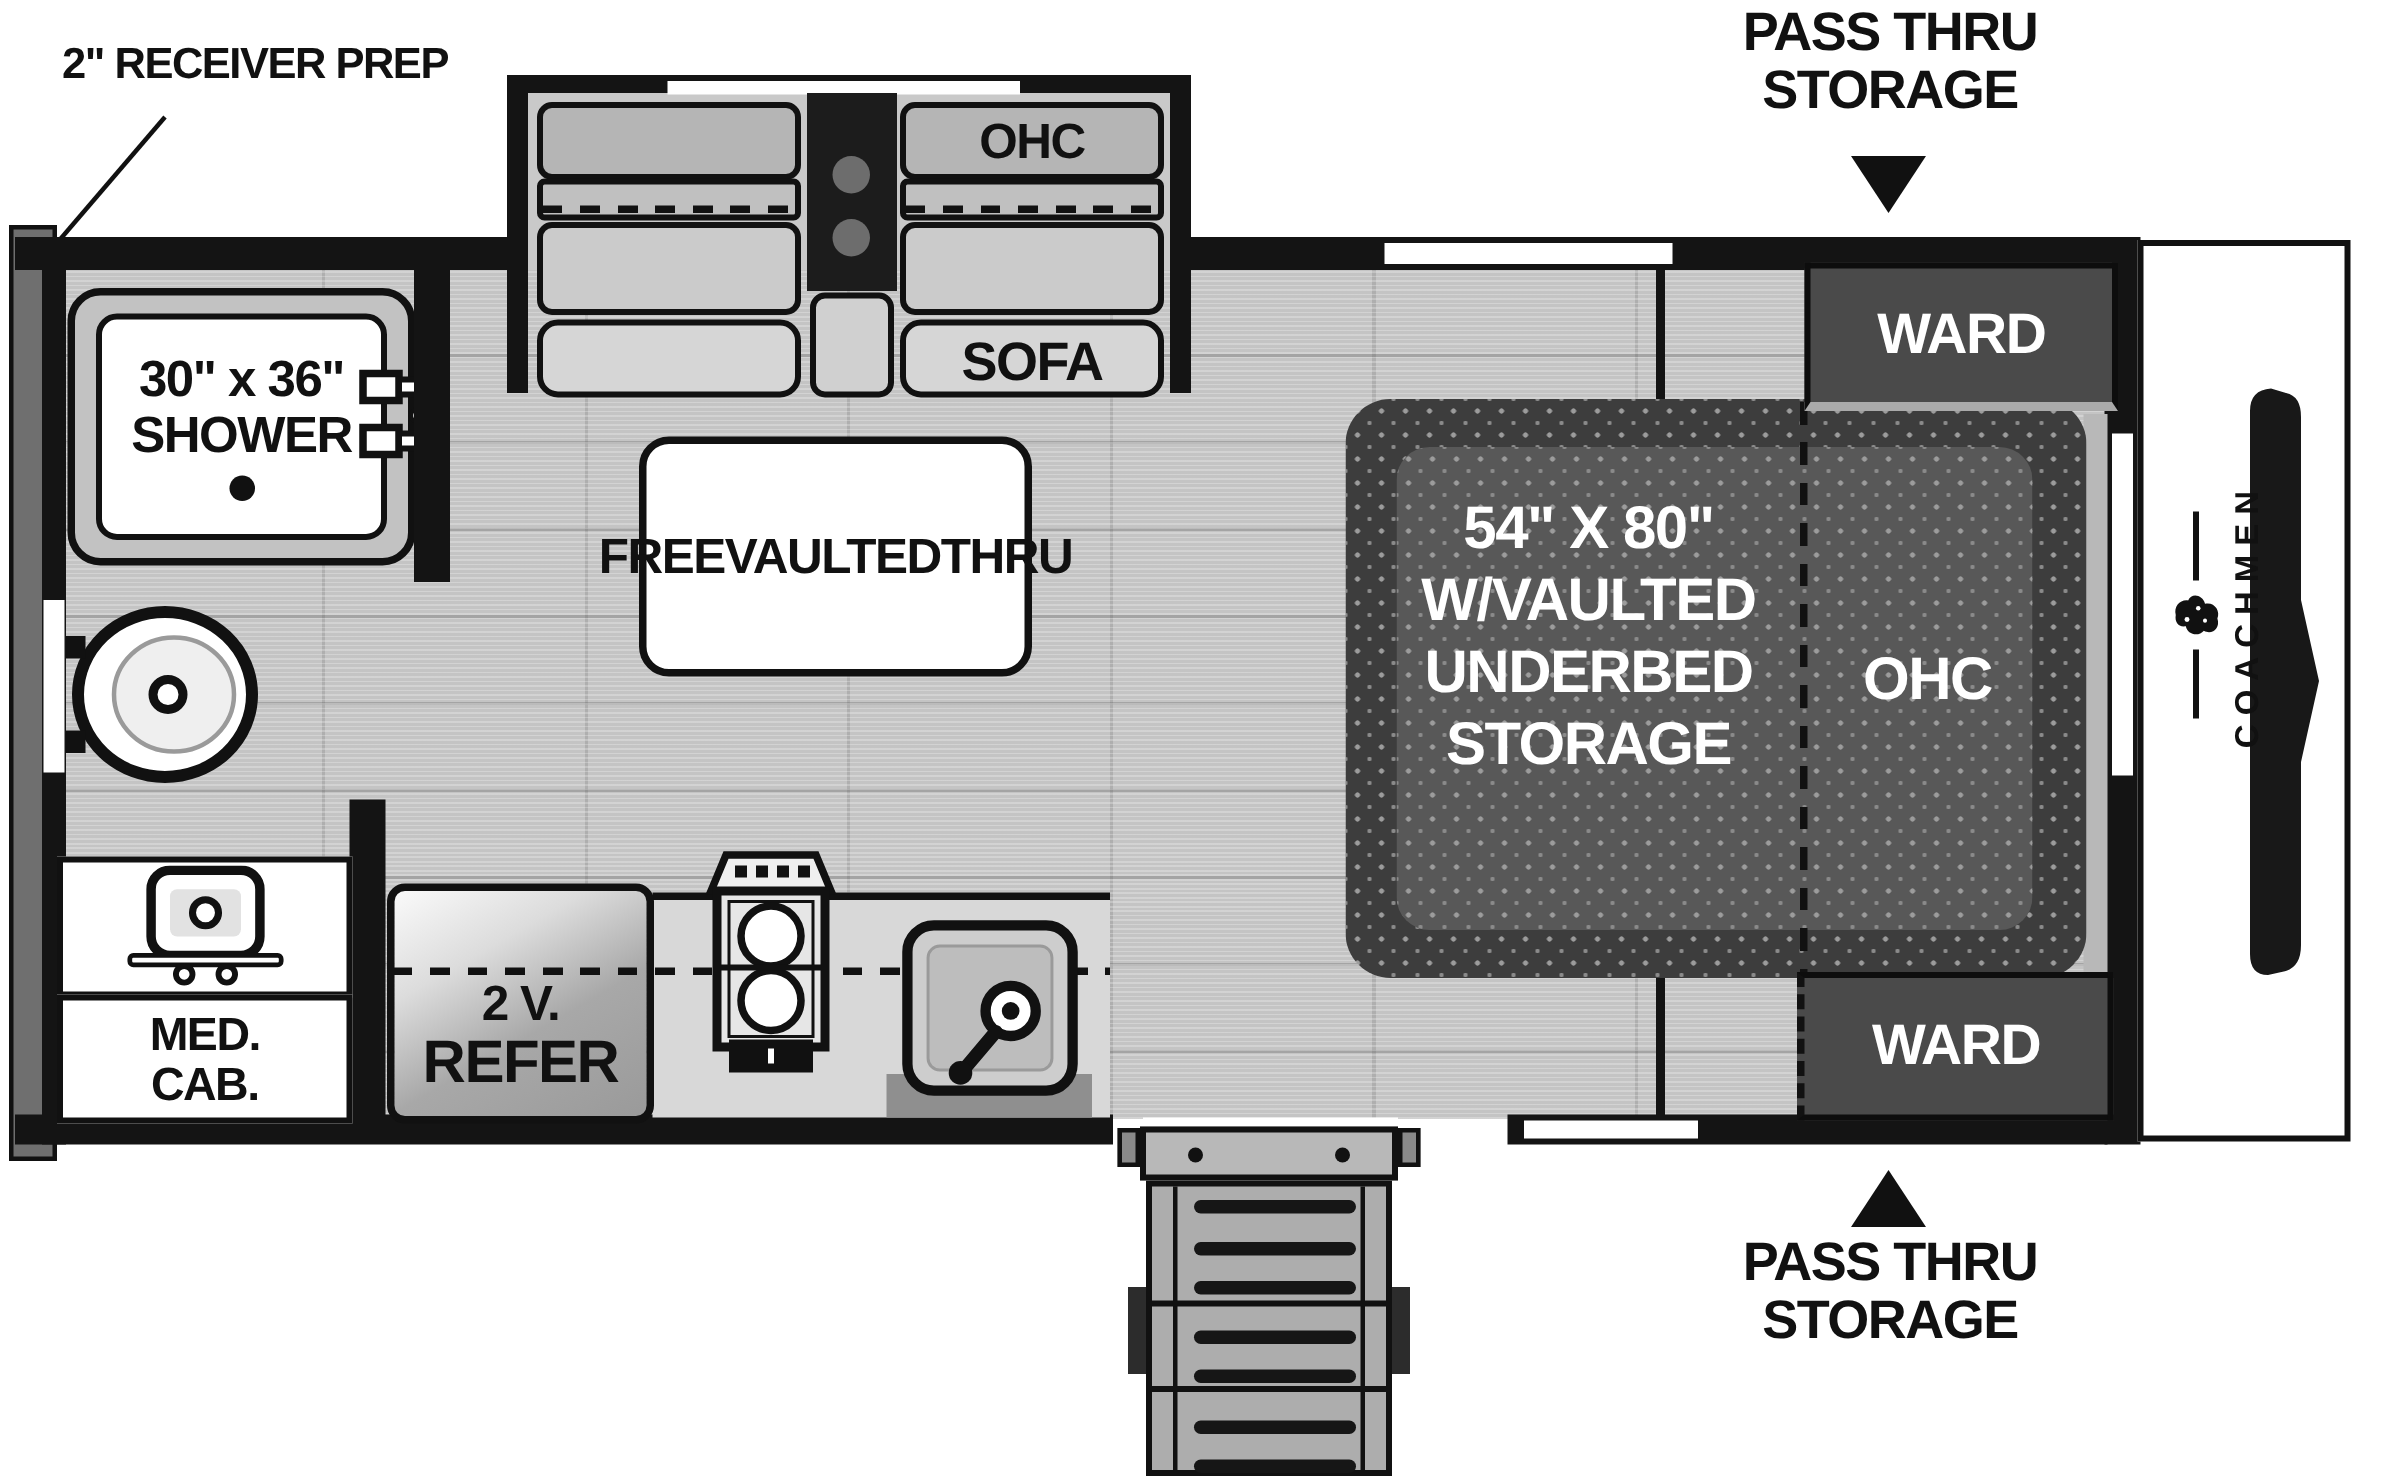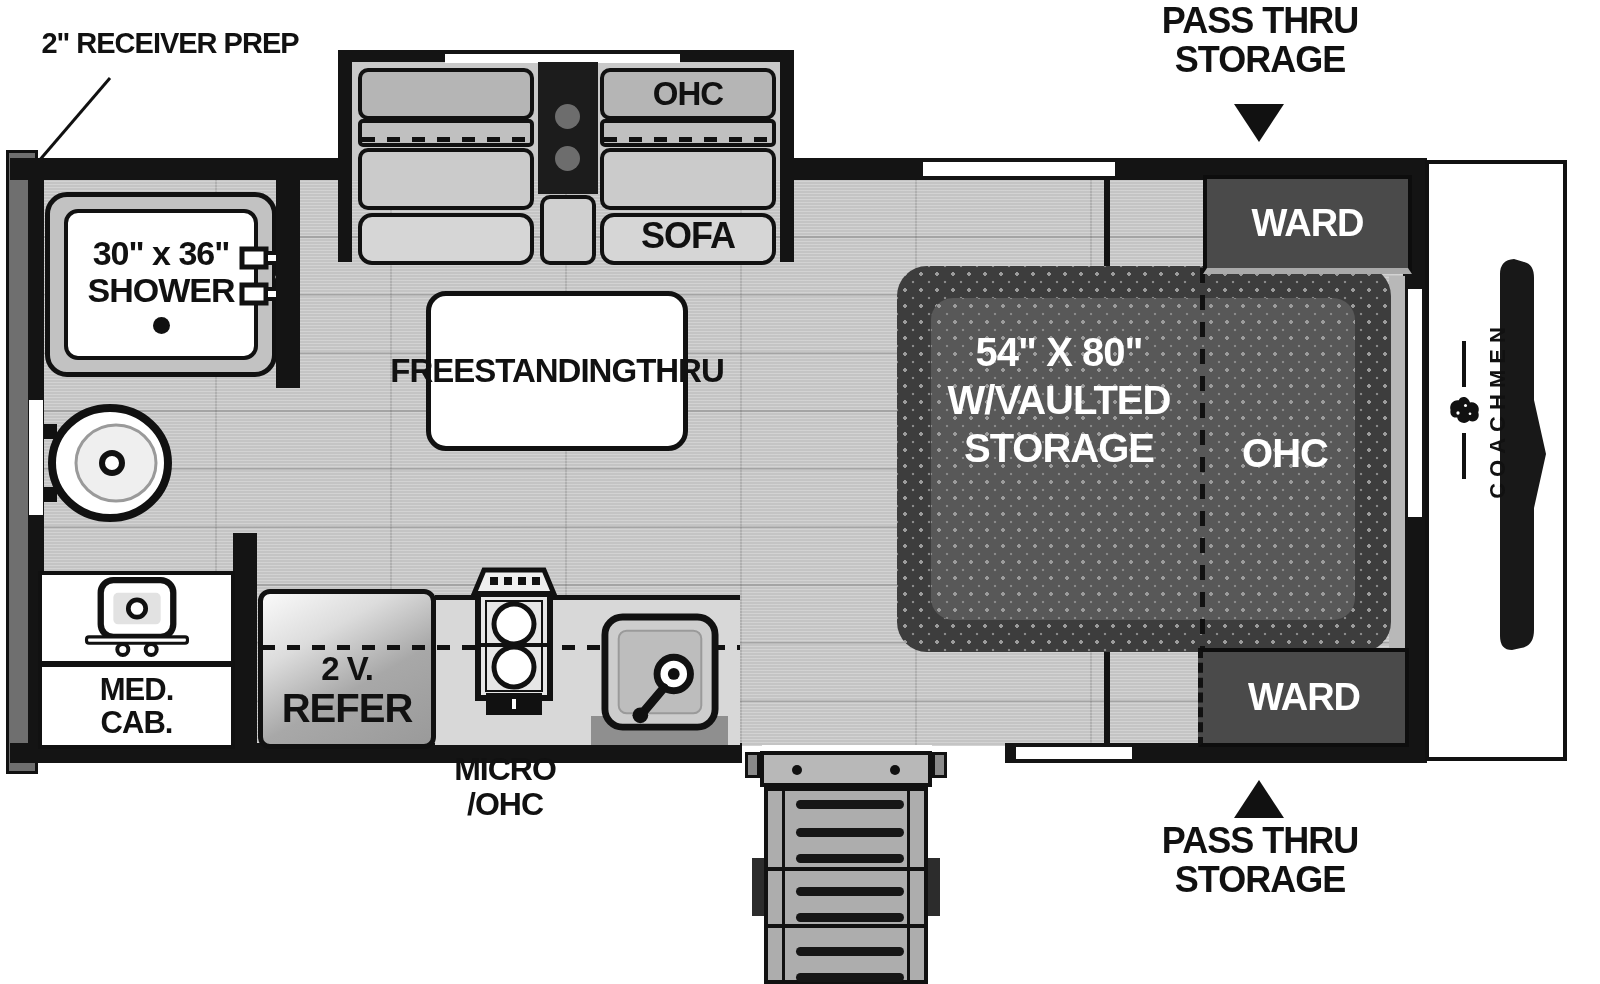--- a/index.html
+++ b/index.html
@@ -96,21 +96,21 @@
   <div class="abs cushion" style="left:600px;top:119px;width:176px;height:28px;background:#c0c0c0;box-sizing:border-box;border-radius:5px;"></div>
   <div class="abs dash-h" style="left:362px;top:137px;width:168px;height:5px;"></div>
   <div class="abs dash-h" style="left:604px;top:137px;width:168px;height:5px;"></div>
   <div class="abs" style="left:538px;top:62px;width:60px;height:132px;background:#1c1c1c;"></div>
   <div class="abs" style="left:555px;top:104px;width:25px;height:25px;border-radius:50%;background:#6d6d6d;"></div>
   <div class="abs" style="left:555px;top:146px;width:25px;height:25px;border-radius:50%;background:#6d6d6d;"></div>
   <div class="abs cushion" style="left:358px;top:148px;width:176px;height:62px;background:#cbcbcb;box-sizing:border-box;"></div>
   <div class="abs cushion" style="left:600px;top:148px;width:176px;height:62px;background:#cbcbcb;box-sizing:border-box;"></div>
   <div class="abs cushion" style="left:540px;top:195px;width:56px;height:70px;background:#d0d0d0;box-sizing:border-box;"></div>
   <div class="abs cushion" style="left:358px;top:213px;width:176px;height:52px;background:#d6d6d6;box-sizing:border-box;border-radius:14px;"></div>
-  <div class="abs cushion" style="left:600px;top:213px;width:176px;height:52px;background:#d6d6d6;box-sizing:border-box;border-radius:14px;display:flex;align-items:flex-start;justify-content:center;">
+  <div class="abs cushion" style="left:600px;top:213px;width:176px;height:52px;background:#d6d6d6;box-sizing:border-box;border-radius:14px;display:flex;align-items:flex-end;justify-content:center;">
     <span class="lbl" style="font-size:36px;">SOFA</span>
   </div>
 
   <div class="abs" style="left:45px;top:192px;width:232px;height:185px;background:#c2c2c2;border:5px solid #111;border-radius:22px;box-sizing:border-box;">
     <div style="position:absolute;left:14px;top:12px;right:14px;bottom:12px;background:#fff;border:4px solid #111;border-radius:14px;display:flex;flex-direction:column;align-items:center;justify-content:center;">
       <div class="lbl" style="font-size:34px;">30" x 36"</div>
       <div class="lbl" style="font-size:34px;">SHOWER</div>
       <div style="width:17px;height:17px;background:#111;border-radius:50%;margin-top:8px;"></div>
     </div>
   </div>
@@ -142,21 +142,21 @@
       <circle cx="88" cy="92" r="7" fill="#fff" stroke="#111" stroke-width="5"></circle>
     </svg>
   </div>
   <div class="abs" style="left:38px;top:663px;width:197px;height:86px;background:#fff;border:4px solid #111;box-sizing:border-box;display:flex;flex-direction:column;align-items:center;justify-content:center;">
     <div class="lbl" style="font-size:31px;">MED.</div>
     <div class="lbl" style="font-size:31px;">CAB.</div>
   </div>
 
   <div class="abs" style="left:426px;top:291px;width:262px;height:160px;background:#fff;border:5px solid #111;border-radius:20px;box-sizing:border-box;display:flex;flex-direction:row;align-items:center;justify-content:center;">
     <div class="lbl" style="font-size:33px;line-height:1.3;">FREE</div>
-    <div class="lbl" style="font-size:33px;line-height:1.3;">STANDING</div>
+    <div class="lbl" style="font-size:33px;line-height:1.3;">VAULTED</div>
     <div class="lbl" style="font-size:33px;line-height:1.3;">THRU</div>
   </div>
 
   <div class="abs" style="left:435px;top:595px;width:305px;height:150px;background:#d8d8d8;border-top:5px solid #111;box-sizing:border-box;"></div>
   <div class="abs" style="left:258px;top:589px;width:178px;height:160px;border:5px solid #111;border-radius:12px;box-sizing:border-box;background:linear-gradient(150deg,#fafafa,#dcdcdc 30%,#a8a8a8 60%,#9a9a9a);display:flex;flex-direction:column;align-items:center;justify-content:flex-end;padding-bottom:14px;">
     <div class="lbl" style="font-size:33px;">2 V.</div>
     <div class="lbl" style="font-size:40px;">REFER</div>
   </div>
   <div class="abs dash-h" style="left:262px;top:645px;width:478px;height:5px;"></div>
 
@@ -178,24 +178,20 @@
   <div class="abs" style="left:591px;top:716px;width:137px;height:29px;background:#8f8f8f;"></div>
   <svg class="abs" style="left:601px;top:613px;" width="118" height="118" viewBox="0 0 120 120">
     <rect x="4" y="4" width="112" height="112" rx="18" fill="#cdcdcd" stroke="#111" stroke-width="7"></rect>
     <rect x="18" y="18" width="84" height="84" rx="8" fill="#bdbdbd" stroke="#9a9a9a" stroke-width="2"></rect>
     <circle cx="74" cy="62" r="17" fill="#fff" stroke="#111" stroke-width="7"></circle>
     <circle cx="74" cy="62" r="6" fill="#111"></circle>
     <line x1="64" y1="76" x2="42" y2="102" stroke="#111" stroke-width="9" stroke-linecap="round"></line>
     <circle cx="40" cy="104" r="8" fill="#111"></circle>
   </svg>
 
-  <div class="abs lbl" style="left:430px;top:752px;width:150px;font-size:32px;">
-    <div>MICRO</div>
-    <div>/OHC</div>
-  </div>
 
   <div class="abs" style="left:762px;top:745px;width:170px;height:10px;background:#fff;"></div>
   <div class="abs" style="left:745px;top:752px;width:15px;height:26px;background:#8a8a8a;border:3px solid #111;box-sizing:border-box;"></div>
   <div class="abs" style="left:932px;top:752px;width:15px;height:26px;background:#8a8a8a;border:3px solid #111;box-sizing:border-box;"></div>
   <div class="abs" style="left:760px;top:751px;width:172px;height:36px;background:#b8b8b8;border:4px solid #111;box-sizing:border-box;">
     <div style="position:absolute;left:28px;top:10px;width:10px;height:10px;background:#111;border-radius:50%;"></div>
     <div style="position:absolute;right:28px;top:10px;width:10px;height:10px;background:#111;border-radius:50%;"></div>
   </div>
   <div class="abs" style="left:752px;top:858px;width:14px;height:58px;background:#2c2c2c;"></div>
   <div class="abs" style="left:926px;top:858px;width:14px;height:58px;background:#2c2c2c;"></div>
@@ -214,20 +210,21 @@
   </div>
 
   <div class="abs wall" style="left:1104px;top:178px;width:6px;height:567px;"></div>
   <div class="abs" style="left:1389px;top:276px;width:16px;height:372px;background:#b8b8b8;"></div>
 
   <div class="abs dots" style="left:897px;top:266px;width:494px;height:386px;background-color:#3d3d3d;border-radius:30px;">
     <div class="abs dots" style="left:34px;top:32px;width:424px;height:322px;background-color:#585858;border-radius:22px;"></div>
     <div class="abs lbl white" style="left:22px;top:62px;width:280px;font-size:40px;line-height:1.2;">
       <div>54" X 80"</div>
       <div>W/VAULTED</div>
+      <div>UNDERBED</div>
       <div>STORAGE</div>
     </div>
     <div class="abs lbl white" style="left:318px;top:166px;width:140px;font-size:40px;">OHC</div>
   </div>
   <div class="abs dash-v" style="left:1200px;top:268px;width:5px;height:382px;"></div>
 
   <div class="abs wardbox" style="left:1203px;top:175px;width:209px;height:99px;box-sizing:border-box;border-bottom:6px solid #aaa;">
     <span class="lbl white" style="font-size:38px;">WARD</span>
   </div>
   <div class="abs wardbox" style="left:1198px;top:648px;width:211px;height:99px;box-sizing:border-box;border-left:5px dashed #111;">

